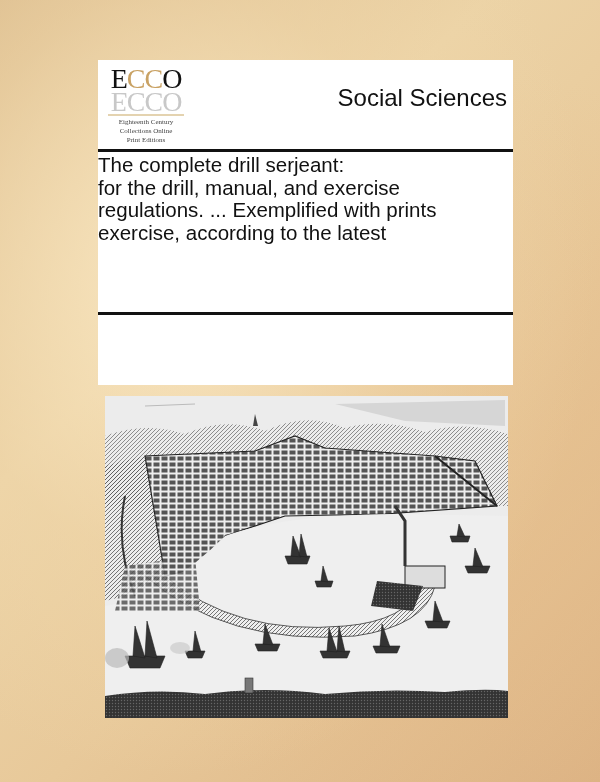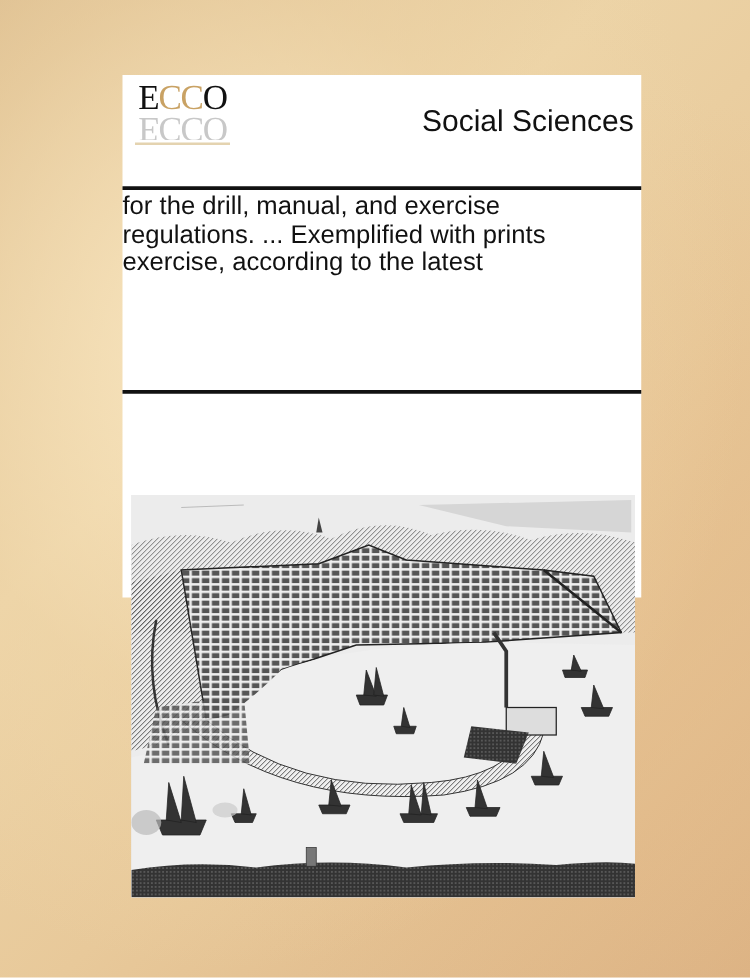--- a/index.html
+++ b/index.html
@@ -5,21 +5,21 @@
     html, body { margin: 0; padding: 0; }
     body {
       width: 600px; height: 782px; position: relative; overflow: hidden;
       background:
         radial-gradient(ellipse at 30% 35%, rgba(250,232,195,0.9) 0%, rgba(240,215,170,0.5) 40%, rgba(0,0,0,0) 70%),
         radial-gradient(ellipse at 80% 60%, rgba(230,190,140,0.6) 0%, rgba(0,0,0,0) 60%),
         linear-gradient(135deg, #d9b98a 0%, #ecd3a6 35%, #e8c99a 60%, #dcb283 100%);
       font-family: "Liberation Sans", sans-serif;
     }
     .panel {
-      position: absolute; left: 98px; top: 60px; width: 415px; height: 418px;
+      position: absolute; left: 98px; top: 60px; width: 415px; height: 325px;
       background: #ffffff;
     }
     .logo {
       position: absolute; left: 8px; top: 6px; width: 80px; height: 80px;
       text-align: center;
     }
     .logo-mark {
       font-family: "Liberation Serif", serif; font-size: 28px; line-height: 26px;
       letter-spacing: -1px; color: #111; height: 26px;
     }
@@ -51,24 +51,30 @@
     .engraving svg { display: block; }
   </style>
 </head>
 <body>
 
 <div class="panel">
   <div class="logo">
     <div class="logo-mark"><span>E</span><span class="gold">C</span><span class="gold">C</span><span>O</span></div>
     <div class="logo-mirror"><span>E</span><span>C</span><span>C</span><span>O</span></div>
     <div class="logo-rule"></div>
+    <div class="logo-caption">
+      <div>Eighteenth Century</div>
+      <div>Collections Online</div>
+      <div>Print Editions</div>
+    </div>
   </div>
   <div class="series">Social Sciences</div>
   <div class="rule top"></div>
   <div class="title">
+    <span>The complete drill serjeant:</span>
     <span>for the drill, manual, and exercise</span>
     <span>regulations. ... Exemplified with prints</span>
     <span>exercise, according to the latest</span>
   </div>
   <div class="rule bottom"></div>
 </div>
 
 <div class="engraving">
   <svg width="403" height="322" viewBox="0 0 403 322">
     <defs>

